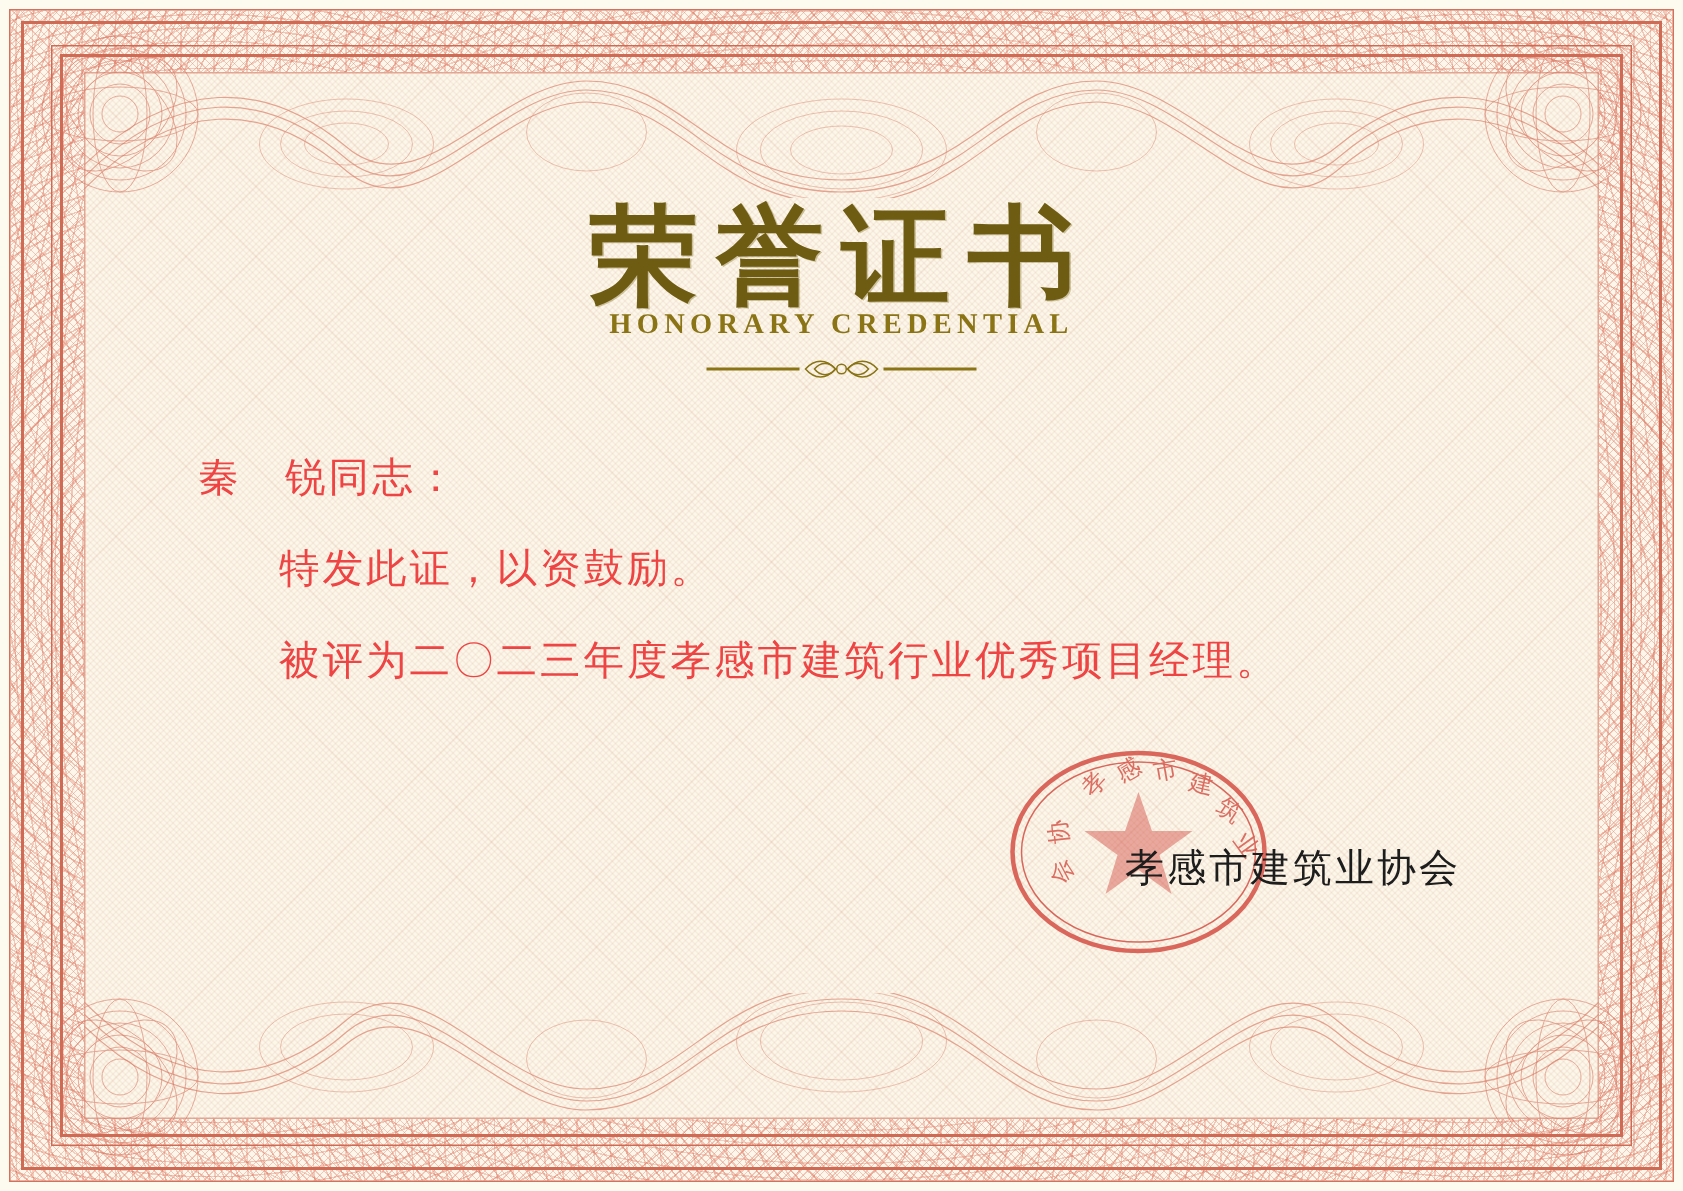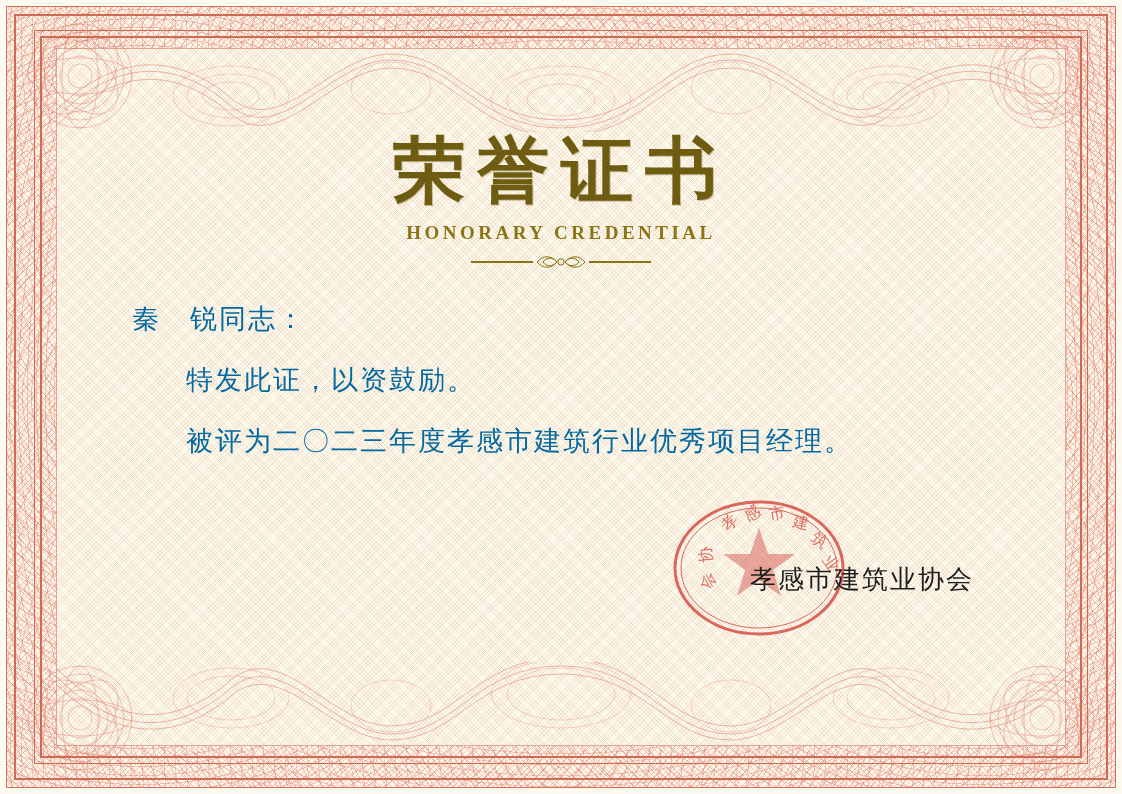--- a/index.html
+++ b/index.html
@@ -100,21 +100,20 @@
   .cert-title {
     font-family: "DejaVu Serif", "Liberation Serif", serif;
     font-size: 72px;
     font-weight: 700;
     letter-spacing: 12px;
     color: #6e5c13;
     line-height: 1;
     text-shadow: 1px 1px 0 rgba(120,100,20,0.35);
   }
   .cert-subtitle {
-    margin-top: 16px;
     font-family: "Liberation Serif", serif;
     font-size: 19px;
     font-weight: 700;
     letter-spacing: 3.5px;
     color: #8a7415;
   }
   .divider {
     margin: 10px auto 0;
     width: 180px;
     height: 16px;
@@ -137,21 +136,21 @@
     width: 56px;
     height: 16px;
   }
 
   .body-text {
     position: absolute;
     left: 76px;
     right: 76px;
     top: 240px;
     font-family: "DejaVu Serif", "Liberation Serif", serif;
-    color: #0369a1;
+    color: #ef4444;
     font-size: 27px;
     line-height: 61px;
   }
   .salutation { letter-spacing: 2px; }
   .para { text-indent: 54px; letter-spacing: 2px; }
 
   .signature {
     position: absolute;
     right: 92px;
     top: 508px;

